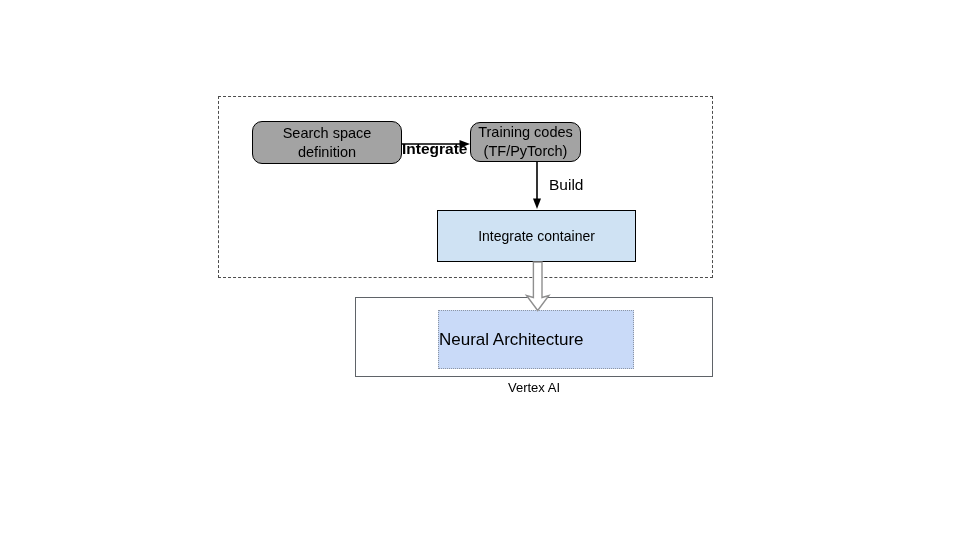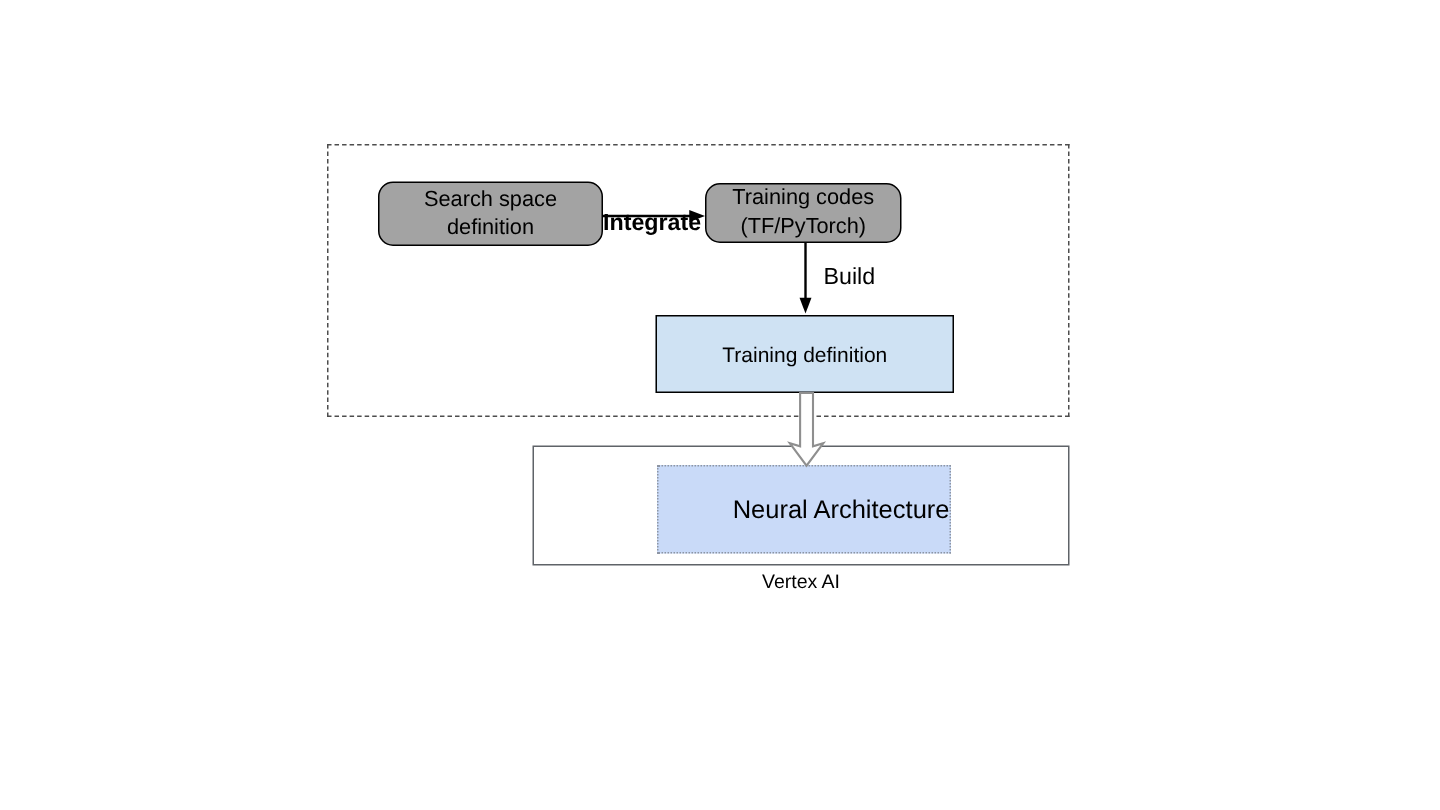--- a/index.html
+++ b/index.html
@@ -30,21 +30,21 @@
     display: flex; flex-direction: column;
     align-items: center; justify-content: center;
     text-align: center;
     background: #a3a3a3;
     border: 1.5px solid #000000;
     border-radius: 10px;
     font-size: 14.5px;
     line-height: 19px;
   }
   .search-space-box { left: 252px; top: 121px; width: 150px; height: 43px; }
-  .training-codes-box { left: 470px; top: 122px; width: 131px; height: 40px; }
+  .training-codes-box { left: 470px; top: 122px; width: 111px; height: 40px; }
 
   .training-container-box {
     left: 437px; top: 210px; width: 199px; height: 52px;
     background: var(--training-container-fill, #cfe2f3);
     border: 1.5px solid #000000;
     display: flex; align-items: center; justify-content: center;
     font-size: 14px;
   }
 
   
@@ -52,21 +52,21 @@
     left: 355px; top: 297px; width: 358px; height: 80px;
     background: #ffffff;
     border: 1.5px solid var(--vertex-border, #5f6368);
   }
 
   .nas-service-box {
     left: 438px; top: 310px; width: 196px; height: 59px;
     background: var(--nas-fill, #c9daf8);
     border: 1.5px dotted var(--nas-border, #8d95a3);
     display: flex; flex-direction: column;
-    align-items: flex-end; justify-content: center;
+    align-items: flex-start; justify-content: center;
     text-align: center;
     font-size: 17px;
     line-height: 26px;
   }
 
   .edge-label {
     position: absolute;
     font-size: 15.5px;
     white-space: nowrap;
   }
@@ -98,21 +98,21 @@
     <span>Search space</span>
     <span>definition</span>
   </div>
 
   <div class="abs node training-codes-box">
     <span>Training codes</span>
     <span>(TF/PyTorch)</span>
   </div>
 
   <div class="abs training-container-box">
-    <span>Training definition</span>
+    <span>Integrate container</span>
   </div>
 
   <div class="abs vertex-container"></div>
 
   <div class="abs nas-service-box">
     <span>Neural Architecture</span>
   </div>
 
   <svg class="arrow-layer" viewBox="0 0 960 540">
 

